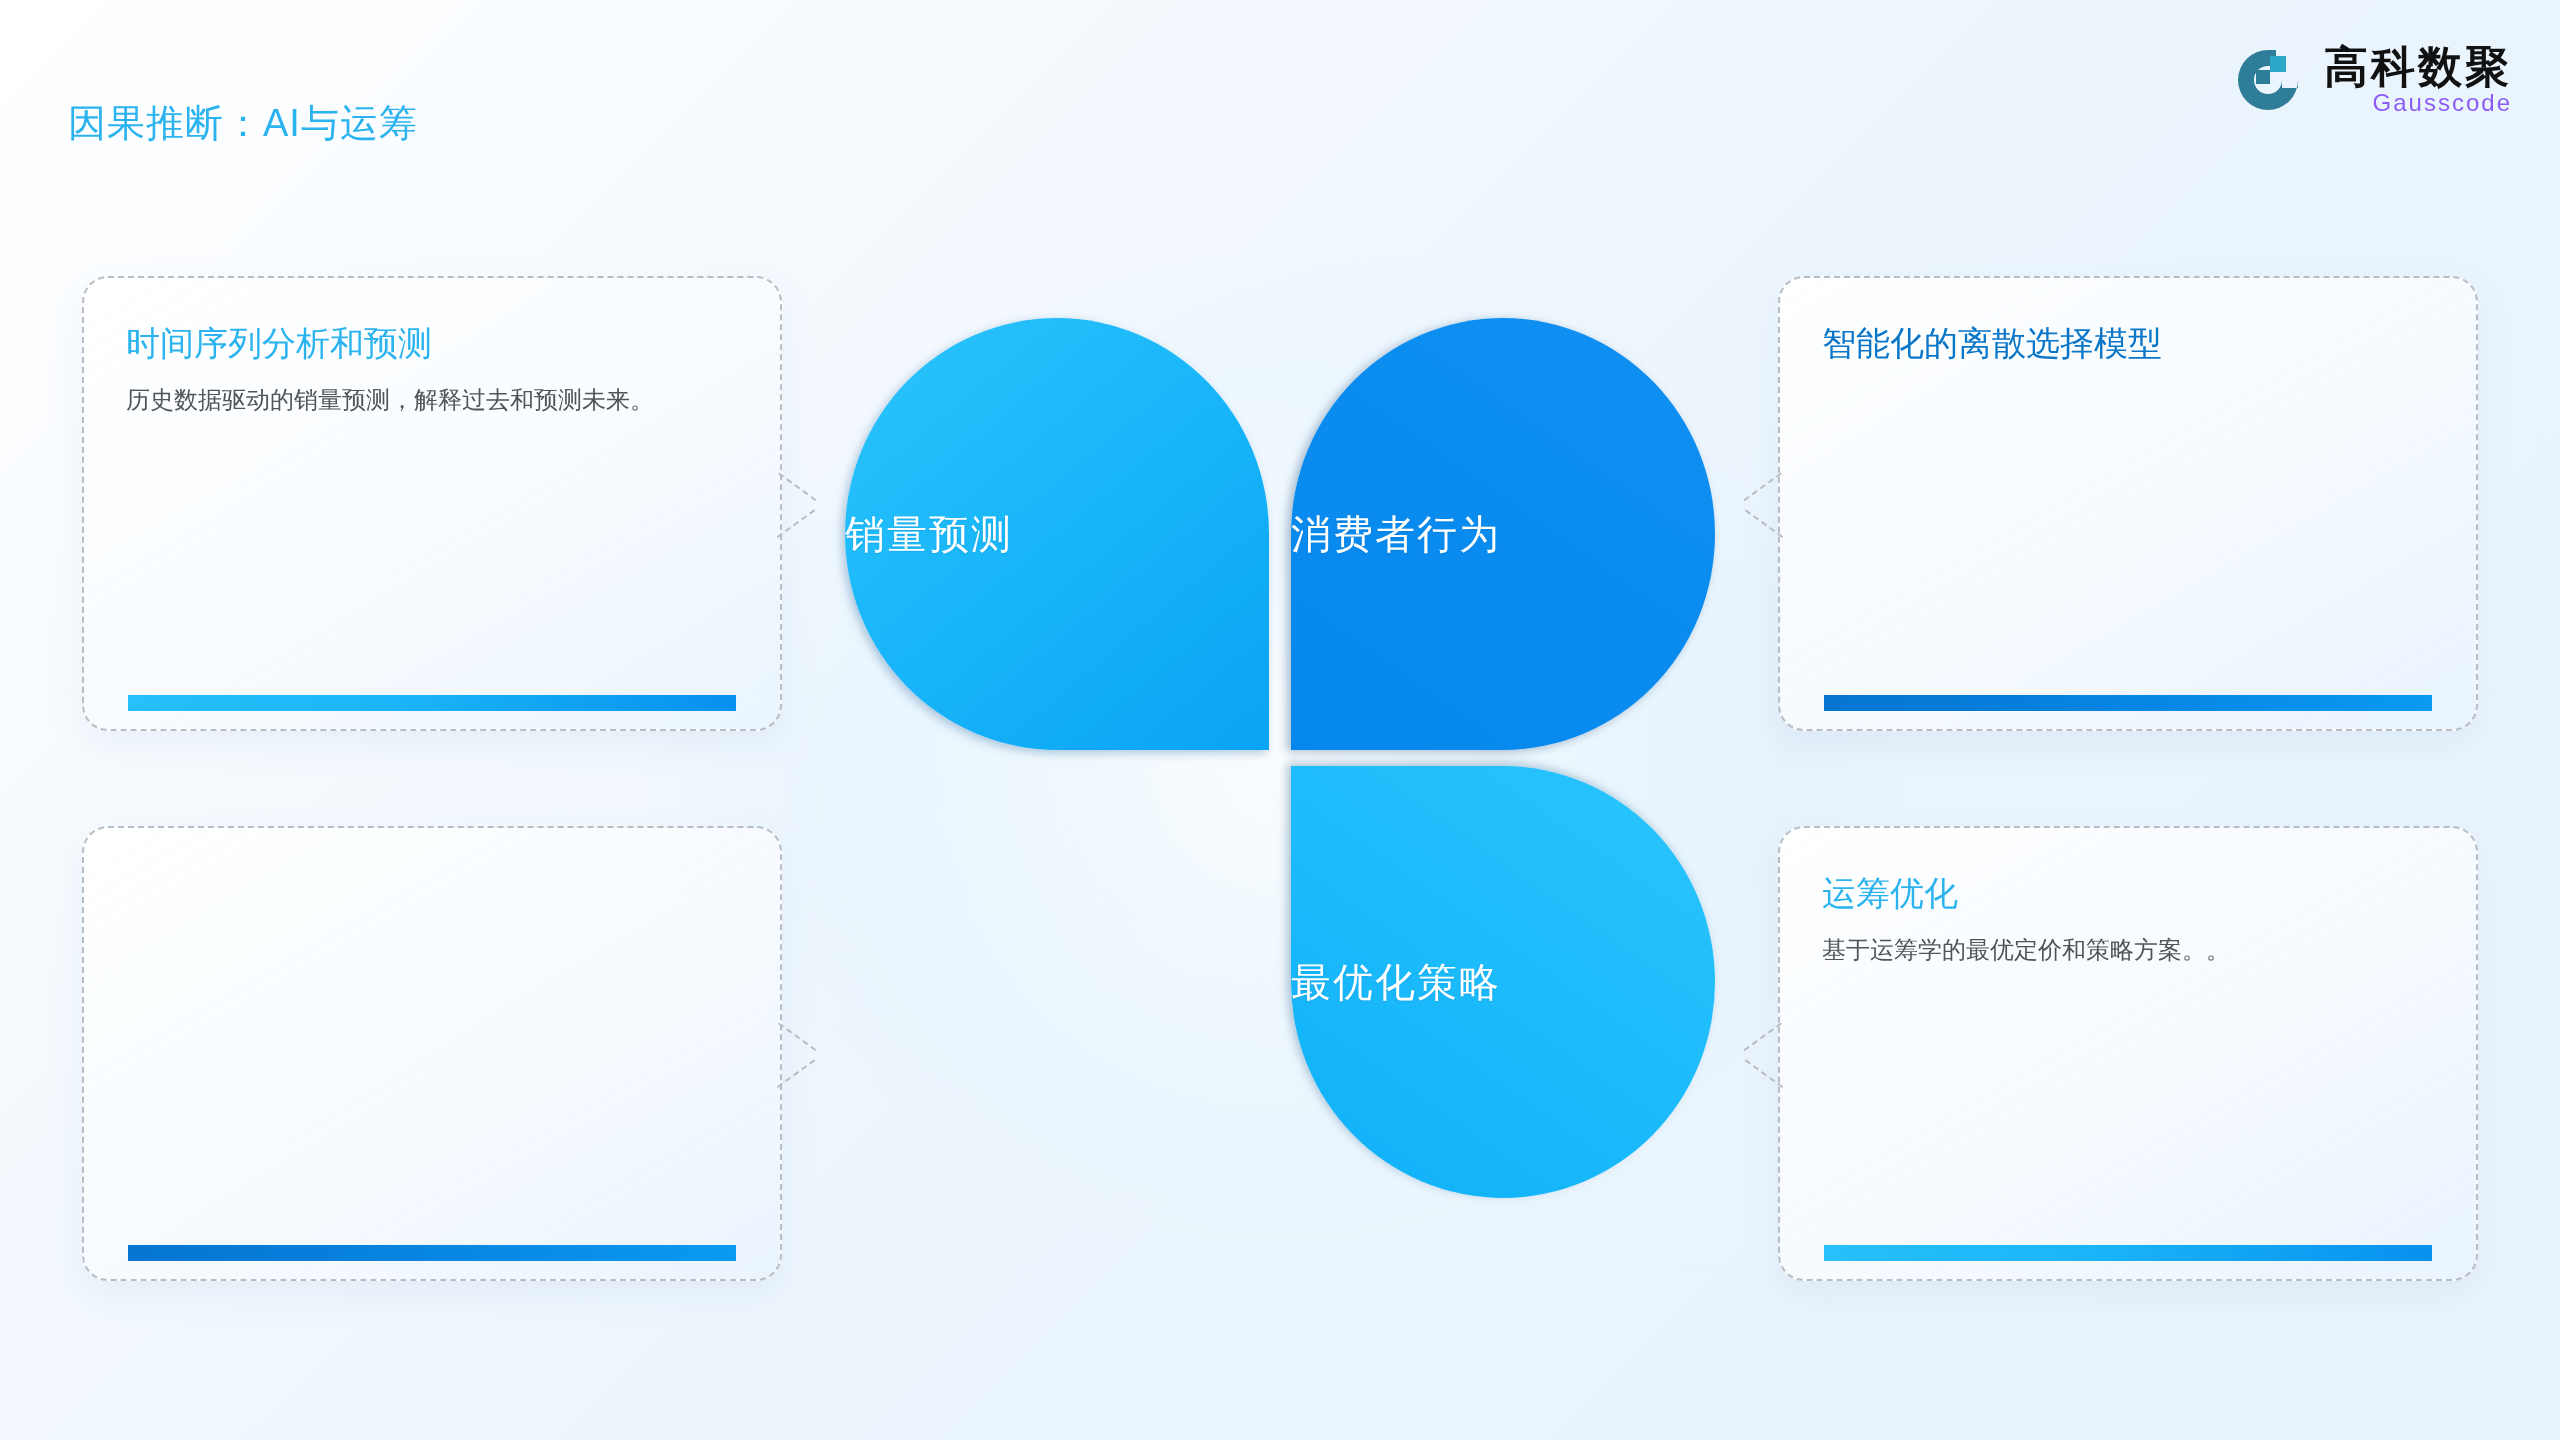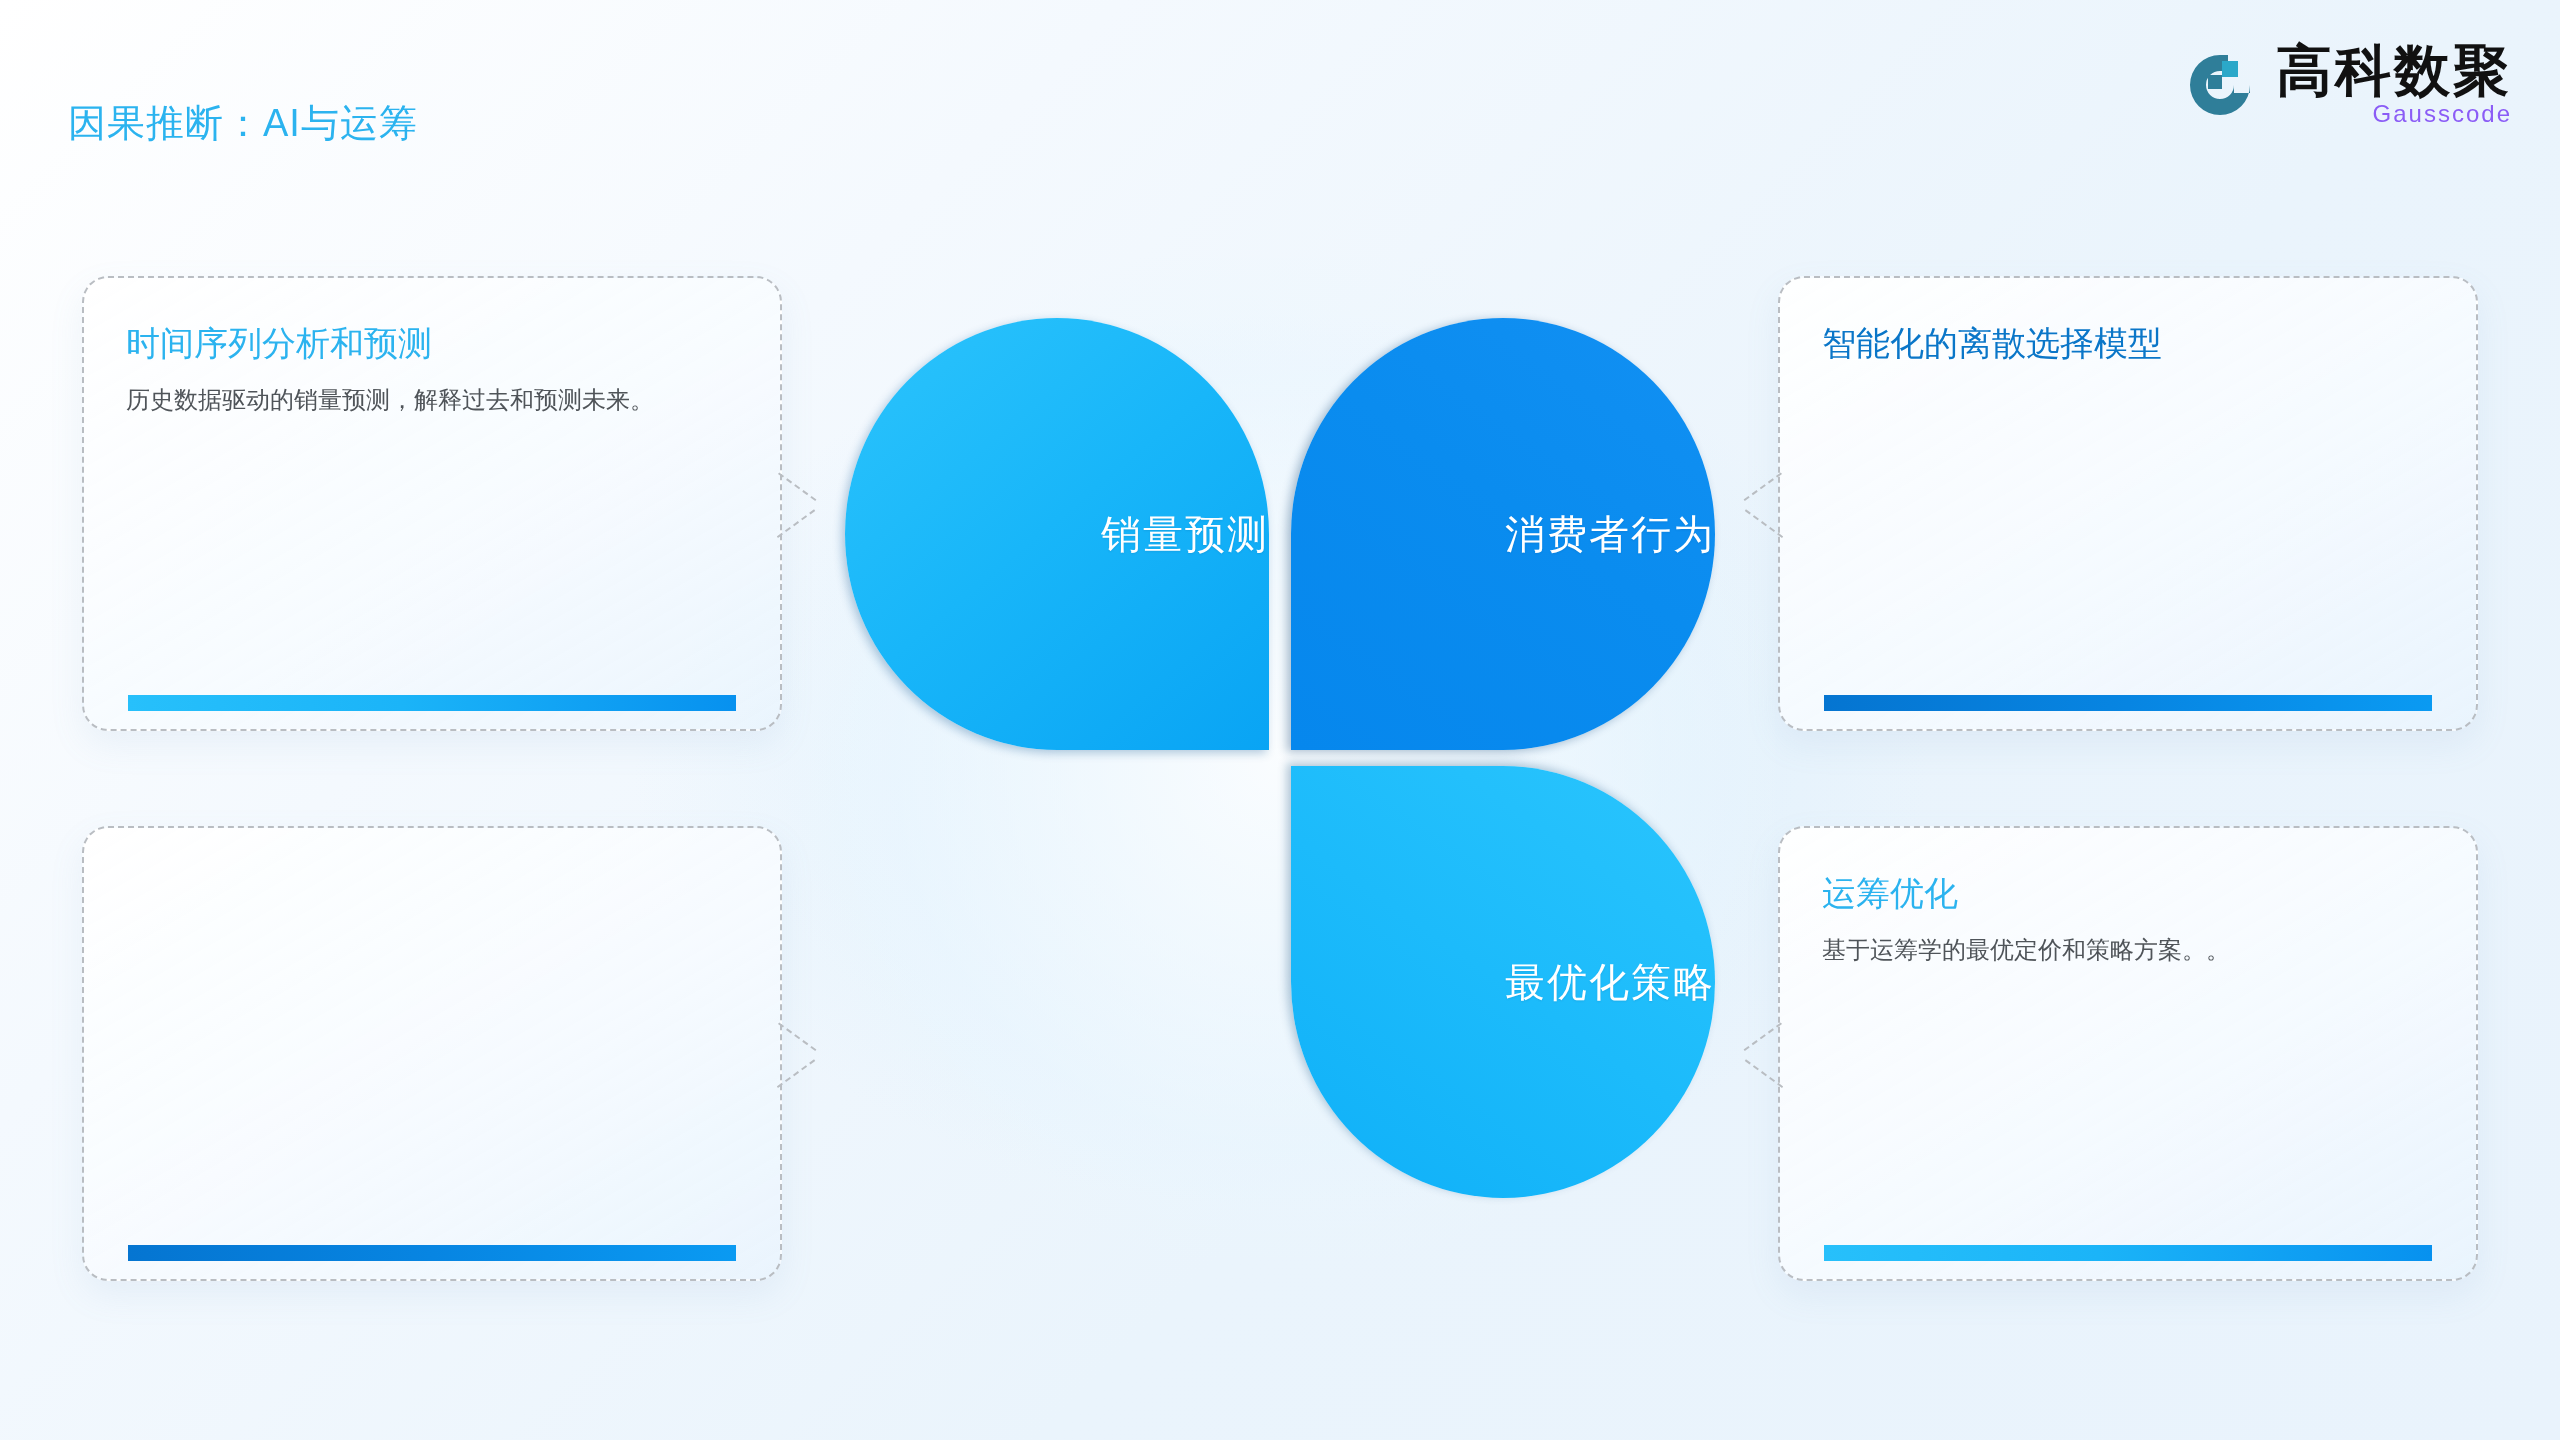--- a/index.html
+++ b/index.html
@@ -14,21 +14,21 @@
   }
 
   
   .slide-title{
     position:absolute; left:68px; top:98px;
     font-size:38px; color:#2BB3EF; letter-spacing:1px; white-space:nowrap;
   }
   .logo{ position:absolute; right:48px; top:42px; display:flex; align-items:center; gap:18px; }
   .logo-mark{ width:76px; height:76px; position:relative; flex:0 0 auto; }
   .logo-text{ display:flex; flex-direction:column; justify-content:center; }
-  .logo-cn{ font-size:56px; color:#111; letter-spacing:3px; line-height:1.05; font-weight:bold;}
+  .logo-cn{ font-size:44px; color:#111; letter-spacing:3px; line-height:1.05; font-weight:bold;}
   .logo-en{ font-size:24px; color:#8b5cf6; letter-spacing:2px; line-height:1.1;text-align:right; }
 
   
   .card{
     position:absolute;
     width:700px; height:455px;
     border:2px dashed #b9bdc2;
     border-radius:26px;
     background:linear-gradient(150deg, rgba(255,255,255,.94) 0%, rgba(247,251,255,.86) 55%, rgba(233,244,253,.78) 100%);
     box-shadow:0 14px 34px rgba(120,160,200,.10);
@@ -68,21 +68,21 @@
     position:absolute; left:845px; top:318px;
     width:870px; height:880px;
   }
   .petals:before{
     content:""; position:absolute; inset:-60px;
     background:radial-gradient(ellipse at 50% 50%, rgba(255,255,255,.85) 0%, rgba(235,247,255,.45) 55%, rgba(235,247,255,0) 74%);
     pointer-events:none;
   }
   .petal{
     position:absolute; width:424px; height:432px;
-    display:flex; align-items:center; justify-content:flex-end;
+    display:flex; align-items:center; justify-content:flex-start;
     color:#fff; font-size:40px; letter-spacing:2px; white-space:nowrap;
   }
   .petal span{ position:relative; z-index:2; text-shadow:0 1px 2px rgba(0,60,110,.12); }
   #petal-tl{ left:0;    top:0;    border-radius:50% 50% 0 50%;
              background:linear-gradient(140deg,#2CC4FC 0%,#18B6F9 48%,#09A4F4 100%);
              box-shadow:-3px 3px 10px rgba(10,80,140,.30); }
   #petal-tr{ left:446px;top:0;    border-radius:50% 50% 50% 0;
              background:linear-gradient(215deg,#1290F3 0%,#0A8CEF 45%,#0687ED 100%);
              box-shadow:-4px 2px 10px rgba(8,60,110,.33); }
   #petal-bl{ left:0;    top:448px;border-radius:50% 0 50% 50%;

